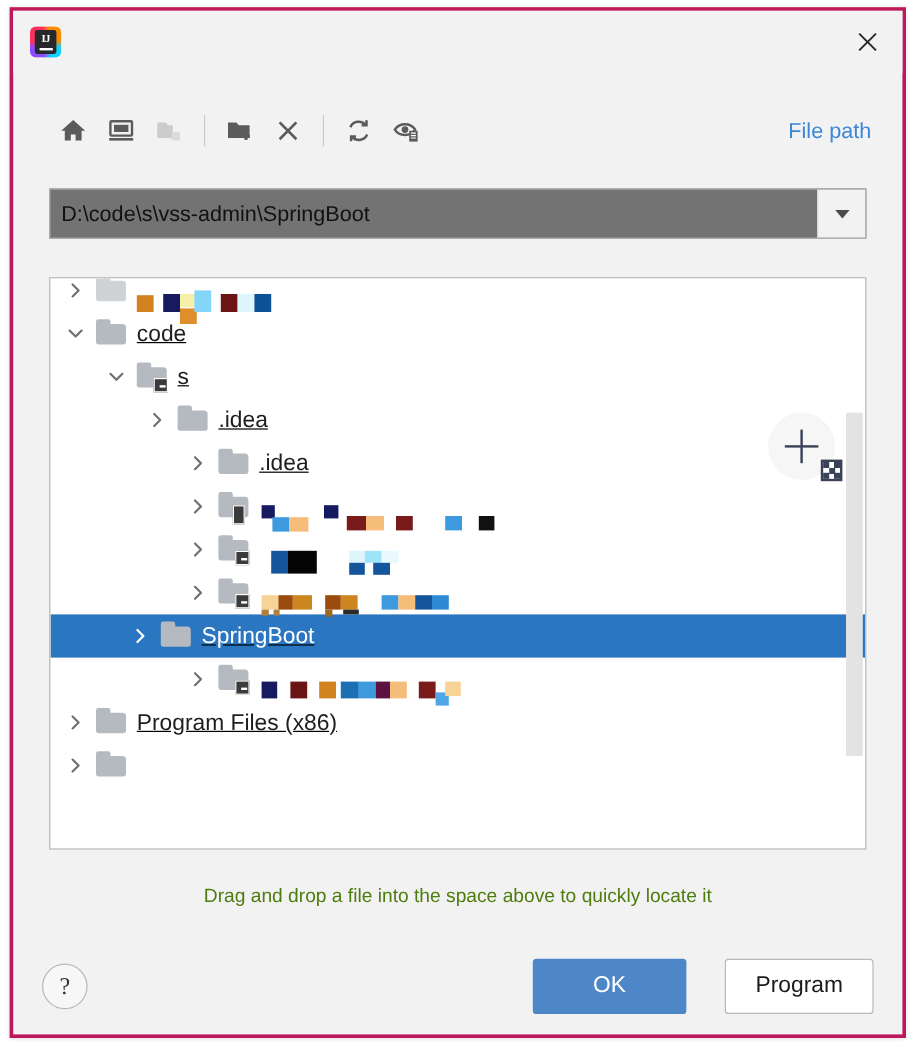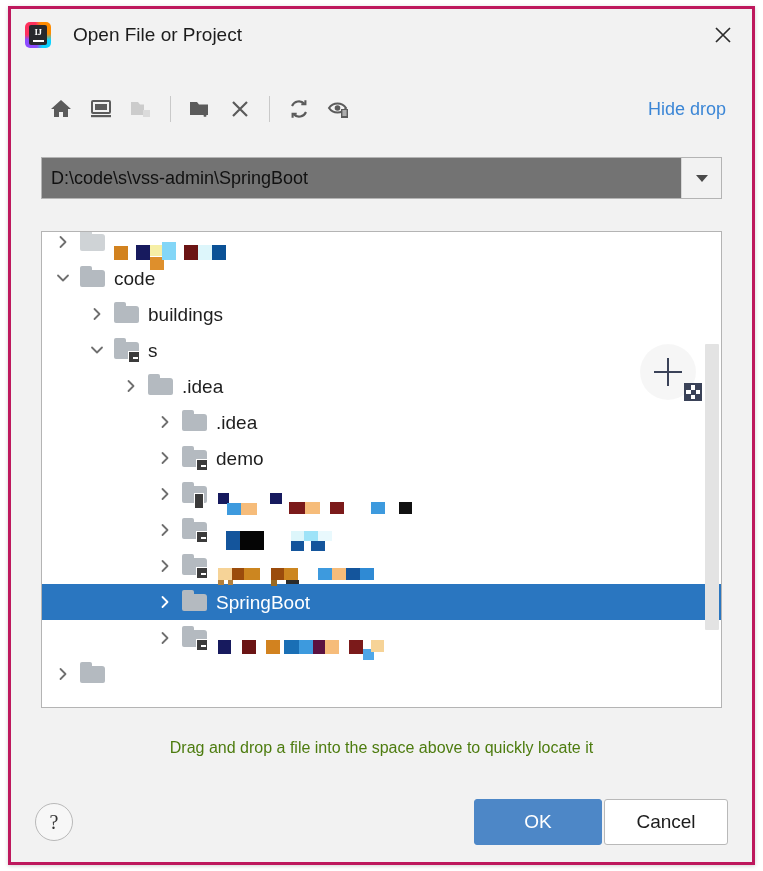--- a/index.html
+++ b/index.html
@@ -135,20 +135,21 @@
     margin: 12px 30px 0 30px;
     border: 1px solid #b4b4b4;
     background: #ffffff;
     position: relative;
     overflow: hidden;
   }
   .tree {
     position: absolute;
     inset: 0;
     overflow: hidden;
+    text-decoration: underline;
   }
   .row {
     height: 36px;
     display: flex;
     align-items: center;
     padding-left: 6px;
     white-space: nowrap;
     cursor: default;
   }
   .row.selected { background: #2a76c0; }
@@ -275,21 +276,21 @@
     min-width: 128px;
     font-size: 19px;
     border-radius: 3px;
     display: flex; align-items: center; justify-content: center;
     cursor: default;
   }
   .btn-ok {
     background: #4d87c7;
     color: #ffffff;
     border: 1px solid #4d87c7;
-    margin-right: 2px;
+    margin-right: 32px;
   }
   .btn-cancel {
     background: #ffffff;
     color: #1c1c1c;
     border: 1px solid #b9b9b9;
     min-width: 124px;
   }
   .watermark {
     position: absolute;
     right: 8px; bottom: 2px;
@@ -311,21 +312,20 @@
 <div id="dialog">
 
   <div class="titlebar">
     <div class="app-icon">
       <div class="glow"></div>
       <div class="plate">
           <div class="ij">IJ</div>
           <div class="bar"></div>
         </div>
     </div>
-    <div class="dialog-title">Open File or Project</div>
     <div class="titlebar-spacer"></div>
     <div class="close-btn">
       <svg width="22" height="22" viewBox="0 0 22 22">
         <path d="M4 4 L18 18 M18 4 L4 18" stroke="#2b2b2b" stroke-width="1.7" fill="none"></path>
       </svg>
     </div>
   </div>
 
   <div class="toolbar">
 
@@ -380,21 +380,21 @@
     <div class="tbtn">
       <svg width="24" height="24" viewBox="0 0 24 24">
         <path d="M2 11 C6 5, 15 5, 19 11 C15 17, 6 17, 2 11 Z" fill="none" stroke="#5b5b5b" stroke-width="2"></path>
         <circle cx="10.5" cy="11" r="2.8" fill="#5b5b5b"></circle>
         <rect x="14" y="12" width="7" height="9" fill="#5b5b5b"></rect>
         <path d="M15.4 14 h4.2 M15.4 16 h4.2 M15.4 18 h4.2" stroke="#ffffff" stroke-width="1"></path>
       </svg>
     </div>
 
     <div class="toolbar-spacer"></div>
-    <div class="hide-path">Hide drop</div>
+    <div class="hide-path">File path</div>
   </div>
 
   <div class="pathrow">
     <input class="path-input" type="text" value="D:\code\s\vss-admin\SpringBoot" style="">
     <div class="path-drop">
       <div class="caret-down"></div>
     </div>
   </div>
 
   <div class="treewrap">
@@ -429,76 +429,52 @@
           </div>
           <div class="ficon">
             <div class="tab"></div>
             <div class="body"></div>
           </div>
           <div class="label">code</div>
         </div>
         <div class="row" style="padding-left: 40px;">
           <div class="chev">
             <svg width="16" height="16" viewBox="0 0 16 16">
+              <path d="M3 5.5 L8 10.5 L13 5.5" stroke="#6f6f6f" stroke-width="1.8" fill="none" stroke-linecap="round" stroke-linejoin="round"></path>
+            </svg>
+          </div>
+          <div class="ficon badge">
+            <div class="tab"></div>
+            <div class="body"></div>
+          </div>
+          <div class="label">s</div>
+        </div>
+        <div class="row" style="padding-left: 74px;">
+          <div class="chev">
+            <svg width="16" height="16" viewBox="0 0 16 16">
               <path d="M5.5 3 L10.5 8 L5.5 13" stroke="#6f6f6f" stroke-width="1.8" fill="none" stroke-linecap="round" stroke-linejoin="round"></path>
             </svg>
           </div>
           <div class="ficon">
             <div class="tab"></div>
             <div class="body"></div>
           </div>
-          <div class="label">buildings</div>
-        </div>
-        <div class="row" style="padding-left: 40px;">
-          <div class="chev">
-            <svg width="16" height="16" viewBox="0 0 16 16">
-              <path d="M3 5.5 L8 10.5 L13 5.5" stroke="#6f6f6f" stroke-width="1.8" fill="none" stroke-linecap="round" stroke-linejoin="round"></path>
-            </svg>
-          </div>
-          <div class="ficon badge">
-            <div class="tab"></div>
-            <div class="body"></div>
-          </div>
-          <div class="label">s</div>
-        </div>
-        <div class="row" style="padding-left: 74px;">
+          <div class="label">.idea</div>
+        </div>
+        <div class="row" style="padding-left: 108px;">
           <div class="chev">
             <svg width="16" height="16" viewBox="0 0 16 16">
               <path d="M5.5 3 L10.5 8 L5.5 13" stroke="#6f6f6f" stroke-width="1.8" fill="none" stroke-linecap="round" stroke-linejoin="round"></path>
             </svg>
           </div>
           <div class="ficon">
             <div class="tab"></div>
             <div class="body"></div>
           </div>
           <div class="label">.idea</div>
-        </div>
-        <div class="row" style="padding-left: 108px;">
-          <div class="chev">
-            <svg width="16" height="16" viewBox="0 0 16 16">
-              <path d="M5.5 3 L10.5 8 L5.5 13" stroke="#6f6f6f" stroke-width="1.8" fill="none" stroke-linecap="round" stroke-linejoin="round"></path>
-            </svg>
-          </div>
-          <div class="ficon">
-            <div class="tab"></div>
-            <div class="body"></div>
-          </div>
-          <div class="label">.idea</div>
-        </div>
-        <div class="row" style="padding-left: 108px;">
-          <div class="chev">
-            <svg width="16" height="16" viewBox="0 0 16 16">
-              <path d="M5.5 3 L10.5 8 L5.5 13" stroke="#6f6f6f" stroke-width="1.8" fill="none" stroke-linecap="round" stroke-linejoin="round"></path>
-            </svg>
-          </div>
-          <div class="ficon badge">
-            <div class="tab"></div>
-            <div class="body"></div>
-          </div>
-          <div class="label">demo</div>
         </div>
         <div class="row" style="padding-left: 108px;">
           <div class="chev">
             <svg width="16" height="16" viewBox="0 0 16 16">
               <path d="M5.5 3 L10.5 8 L5.5 13" stroke="#6f6f6f" stroke-width="1.8" fill="none" stroke-linecap="round" stroke-linejoin="round"></path>
             </svg>
           </div>
           <div class="ficon badge badge-tall">
             <div class="tab"></div>
             <div class="body"></div>
@@ -554,21 +530,21 @@
             <i style="left: 55px; top: 13px; width: 13px; height: 12px; background: rgb(155, 76, 12);"></i>
             <i style="left: 68px; top: 13px; width: 14px; height: 12px; background: rgb(204, 134, 32);"></i>
             <i style="left: 55px; top: 25px; width: 6px; height: 6px; background: rgb(155, 106, 34);"></i>
             <i style="left: 70px; top: 25px; width: 13px; height: 4px; background: rgb(43, 43, 43);"></i>
             <i style="left: 102px; top: 13px; width: 14px; height: 12px; background: rgb(61, 154, 222);"></i>
             <i style="left: 116px; top: 13px; width: 14px; height: 12px; background: rgb(246, 188, 122);"></i>
             <i style="left: 130px; top: 13px; width: 14px; height: 12px; background: rgb(20, 85, 156);"></i>
             <i style="left: 144px; top: 13px; width: 14px; height: 12px; background: rgb(47, 138, 212);"></i>
           </div>
         </div>
-        <div class="row selected" style="padding-left: 108px;">
+        <div class="row selected" style="padding-left: 60px;">
           <div class="chev">
             <svg width="16" height="16" viewBox="0 0 16 16">
               <path d="M5.5 3 L10.5 8 L5.5 13" stroke="#6f6f6f" stroke-width="1.8" fill="none" stroke-linecap="round" stroke-linejoin="round"></path>
             </svg>
           </div>
           <div class="ficon">
             <div class="tab"></div>
             <div class="body"></div>
           </div>
           <div class="label">SpringBoot</div>
@@ -599,20 +575,32 @@
         <div class="row" style="padding-left: 6px;">
           <div class="chev">
             <svg width="16" height="16" viewBox="0 0 16 16">
               <path d="M5.5 3 L10.5 8 L5.5 13" stroke="#6f6f6f" stroke-width="1.8" fill="none" stroke-linecap="round" stroke-linejoin="round"></path>
             </svg>
           </div>
           <div class="ficon">
             <div class="tab"></div>
             <div class="body"></div>
           </div>
+          <div class="label">Program Files (x86)</div>
+        </div>
+        <div class="row" style="padding-left: 6px;">
+          <div class="chev">
+            <svg width="16" height="16" viewBox="0 0 16 16">
+              <path d="M5.5 3 L10.5 8 L5.5 13" stroke="#6f6f6f" stroke-width="1.8" fill="none" stroke-linecap="round" stroke-linejoin="round"></path>
+            </svg>
+          </div>
+          <div class="ficon">
+            <div class="tab"></div>
+            <div class="body"></div>
+          </div>
           <div class="label"></div>
         </div>
       </div>
 
     <div class="vscroll"></div>
 
     <div class="cursor-cross">
       <div class="h"></div>
         <div class="v"></div>
       <div class="chip">
@@ -624,15 +612,15 @@
       </div>
     </div>
   </div>
 
   <div class="hint">Drag and drop a file into the space above to quickly locate it</div>
 
   <div class="footer">
     <div class="help-btn">?</div>
     <div class="footer-spacer"></div>
     <div class="btn btn-ok">OK</div>
-    <div class="btn btn-cancel">Cancel</div>
+    <div class="btn btn-cancel">Program</div>
   </div>
 </div>
 
 </body></html>

